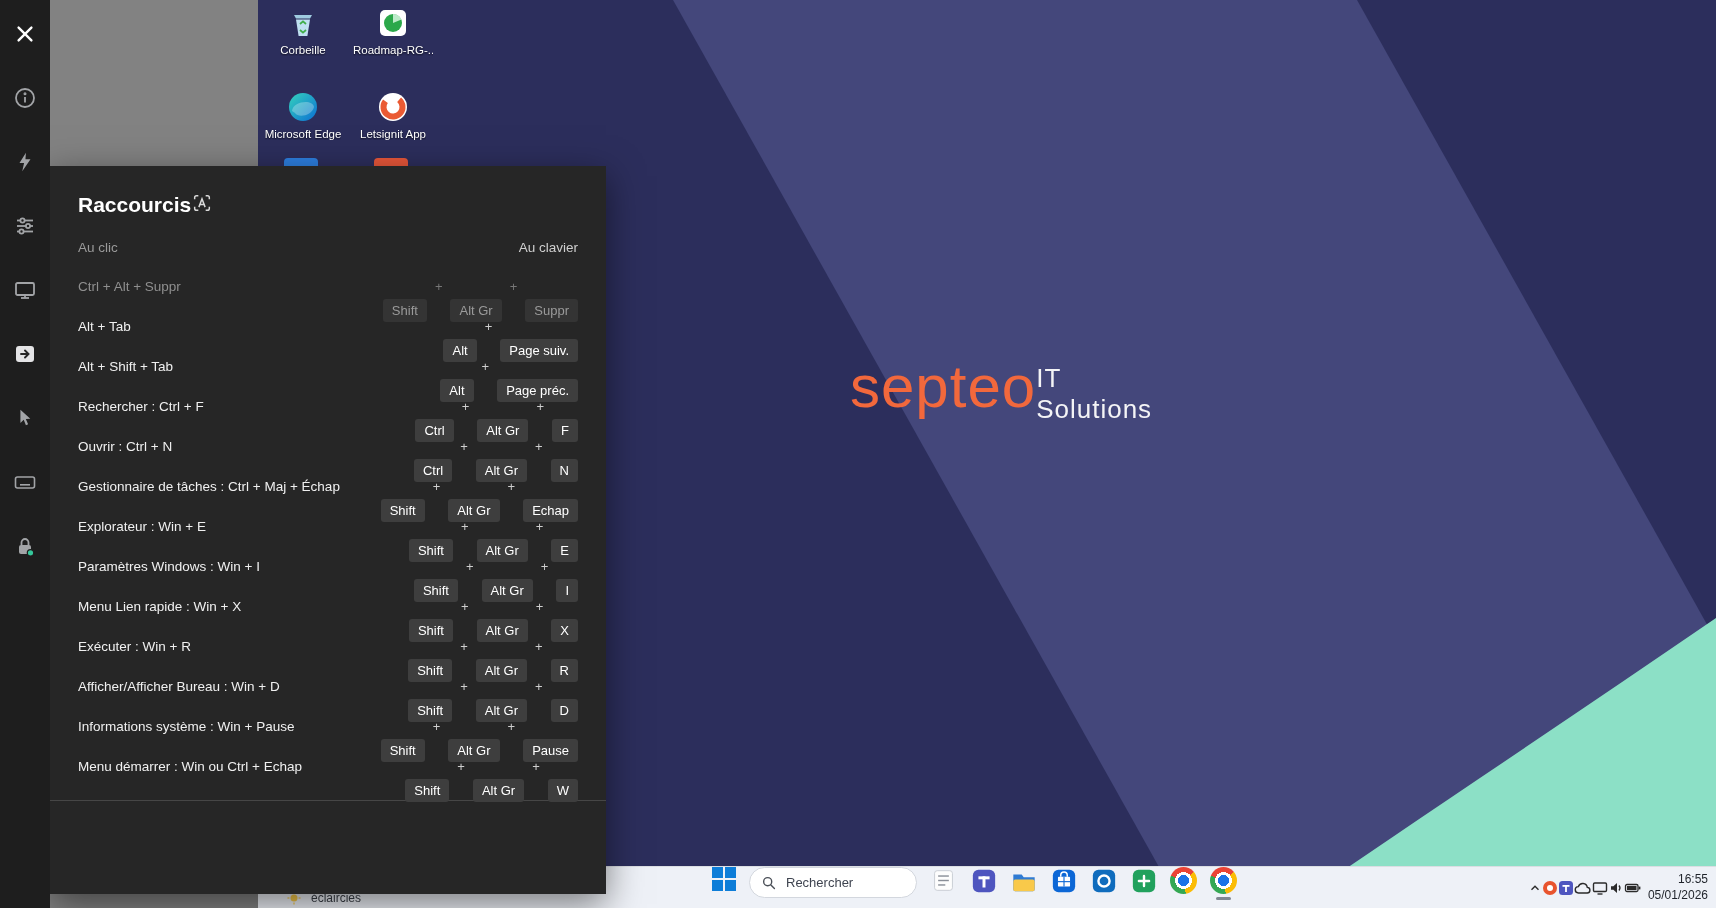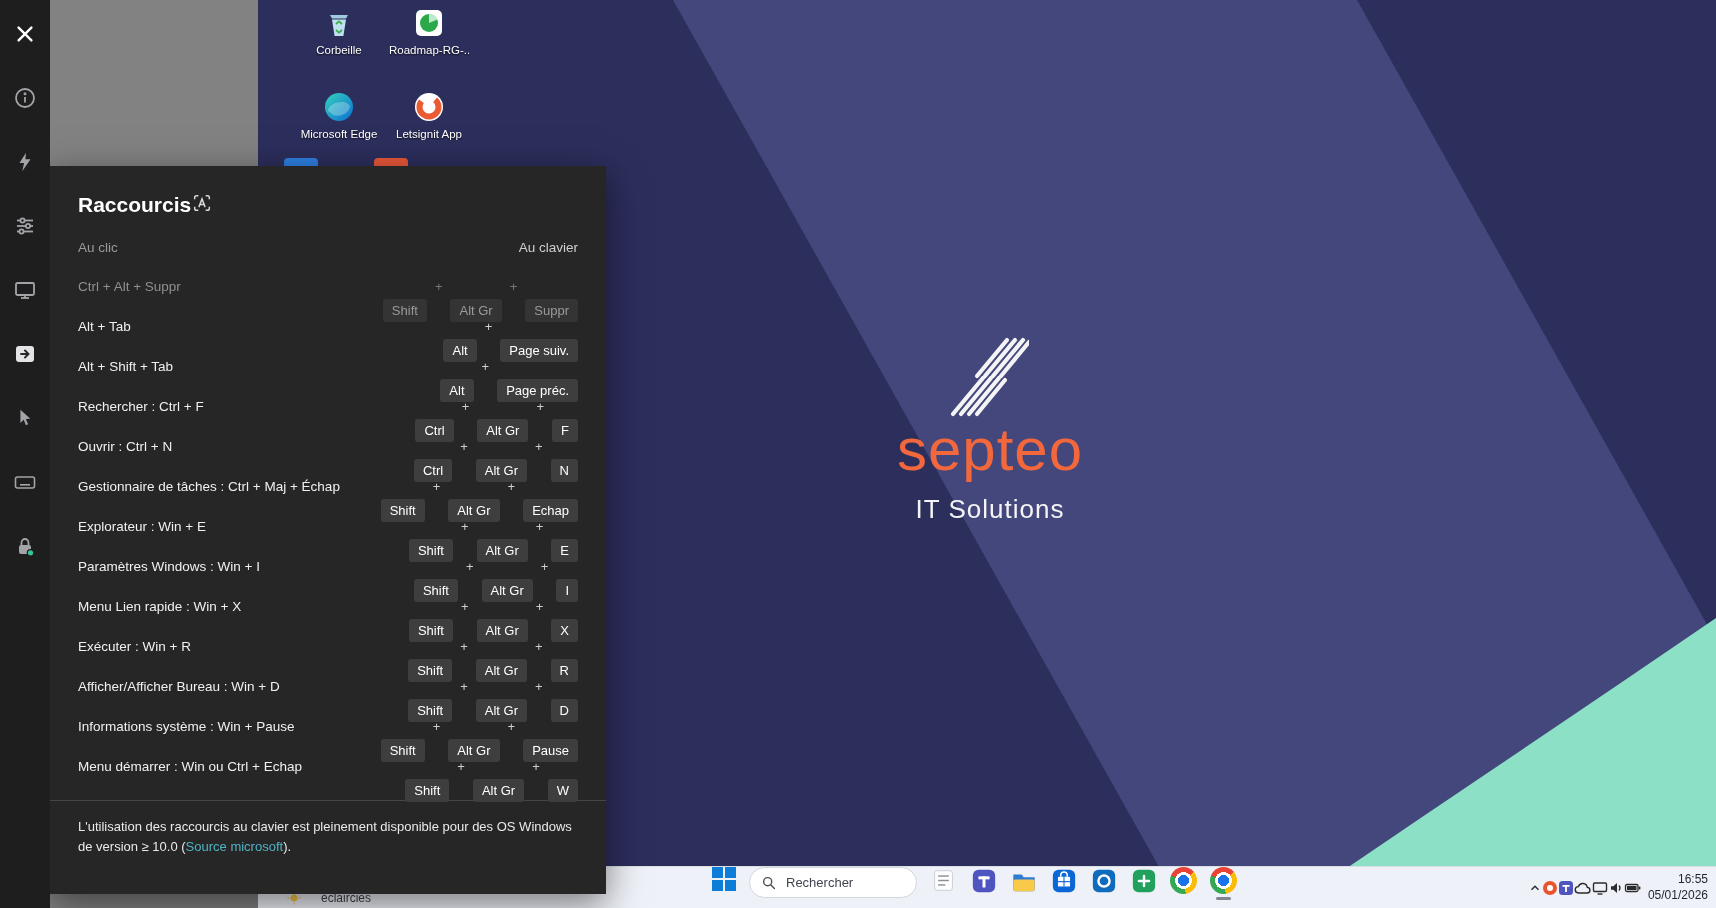--- a/index.html
+++ b/index.html
@@ -2,28 +2,28 @@
 <html><head>
 <meta charset="utf-8">
 <style>
   html,body { margin:0; padding:0; }
   body {
     width:1716px; height:908px; position:relative; overflow:hidden;
     font-family:"Liberation Sans", sans-serif; background:#2c2e5c;
   }
   
   .wallpaper { position:absolute; inset:0; z-index:0; }
-  .logo { position:absolute; left:850px; top:336px; width:280px; z-index:2;
-          display:flex; flex-direction:column; align-items:center; }
+  .logo { position:absolute; left:850px; top:345px; width:280px; z-index:2;
+          display:flex; flex-direction:row; align-items:center; }
   .logo-mark { margin-bottom:2px; }
   .logo-word { font-size:60px; line-height:1; color:#f2683c; font-weight:500; letter-spacing:1px; }
   .logo-tag  { margin-top:14px; font-size:26px; color:#f4f4f6; letter-spacing:1px; }
   
   .dicon { position:absolute; width:72px; z-index:5; display:flex; flex-direction:column;
-           align-items:center; gap:4px; cursor:default;margin-left:36px; }
+           align-items:center; gap:4px; cursor:default; }
   .dicon .dlabel { color:#fff; font-size:11.5px; text-shadow:0 1px 2px rgba(0,0,0,.8);
            white-space:nowrap; overflow:hidden; max-width:80px; }
   .partial { position:absolute; width:34px; height:34px; border-radius:4px; z-index:5; }
   
   .gray-window { position:absolute; left:50px; top:0; width:208px; height:908px;
                  background:#828282; z-index:20; }
   
   .sidebar { position:absolute; left:0; top:0; width:50px; height:908px; background:#1e1e1e;
              z-index:60; display:flex; flex-direction:column; align-items:center;
              padding-top:20px; gap:36px; box-sizing:border-box; }
@@ -51,21 +51,21 @@
   .key:empty, .plus:empty { display:none; }
   .srow[data-state="disabled"] .saction { color:#8f8f8f; }
   .srow[data-state="disabled"] .key { background:#343434; color:#9a9a9a; }
   .srow[data-state="disabled"] .plus { color:#777; }
   .pdivider { border:none; border-top:1px solid #464646; margin:14px 0 0 0; }
   .pfooter { padding:16px 28px 0 28px; font-size:13px; line-height:1.5; color:#e9e9e9; }
   .pfooter .flink { color:#4fb3c6; cursor:pointer; }
   
   .taskbar { position:absolute; left:0; top:866px; width:1716px; height:42px; z-index:10;
              background:#eef1f7; border-top:1px solid rgba(0,0,0,.08); box-sizing:border-box; }
-  .weather { position:absolute; left:287px; top:24px; display:flex; align-items:flex-end; gap:20px;
+  .weather { position:absolute; left:287px; top:24px; display:flex; align-items:flex-end; gap:10px;
              cursor:pointer; }
   .weather .wtext { font-size:12px; color:#3a3f47; }
   .tb-center { position:absolute; left:712px; top:0; height:42px; display:flex;
                align-items:flex-start; gap:13px; }
   .winlogo { width:24px; height:24px; display:grid; grid-template-columns:11px 11px;
              grid-template-rows:11px 11px; gap:2px; cursor:pointer; }
   .winlogo i { background:#0d7dd8; display:block; }
   .search-pill { display:flex; align-items:center; gap:8px; width:168px; height:31px;
                  background:#fff; border:1px solid #d3d7de; border-radius:16px;
                  padding:0 12px; box-sizing:border-box; cursor:pointer; }
@@ -452,21 +452,20 @@
           <span class="key">Shift</span>
           <span class="plus">+</span>
           <span class="key">Alt Gr</span>
           <span class="plus">+</span>
           <span class="key">W</span>
         </span>
       </div>
     </div>
 
   <hr class="pdivider">
-  <div class="pfooter"><span>L'utilisation des raccourcis au clavier est pleinement disponible pour des OS Windows de version ≥ 10.0 (</span><span class="flink">Source microsoft</span><span>).</span></div>
 </div>
 
 <div class="sidebar">
   <span class="sicon">
     <svg width="22" height="22" viewBox="0 0 24 24">
         <path d="M5 5 L19 19 M19 5 L5 19" stroke="#ffffff" stroke-width="2.6" stroke-linecap="round"></path>
       </svg>
   </span>
   <span class="sicon">
     <svg width="24" height="24" viewBox="0 0 24 24" fill="none" stroke="#a2a4a7" stroke-width="1.8">

